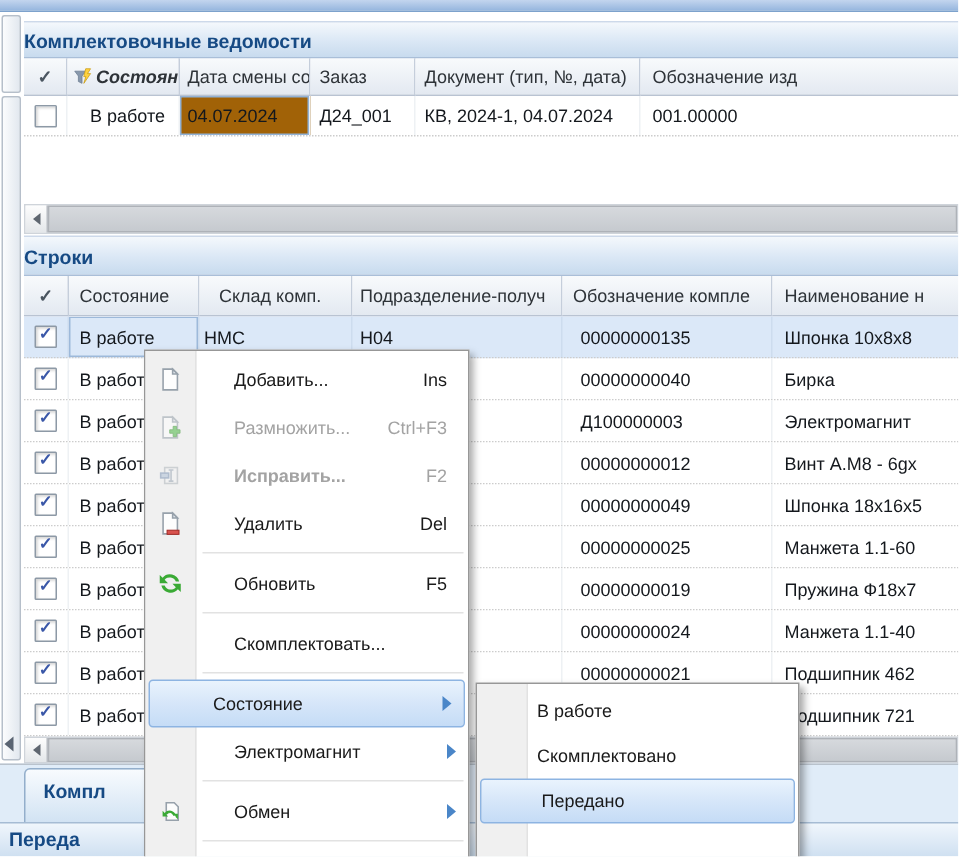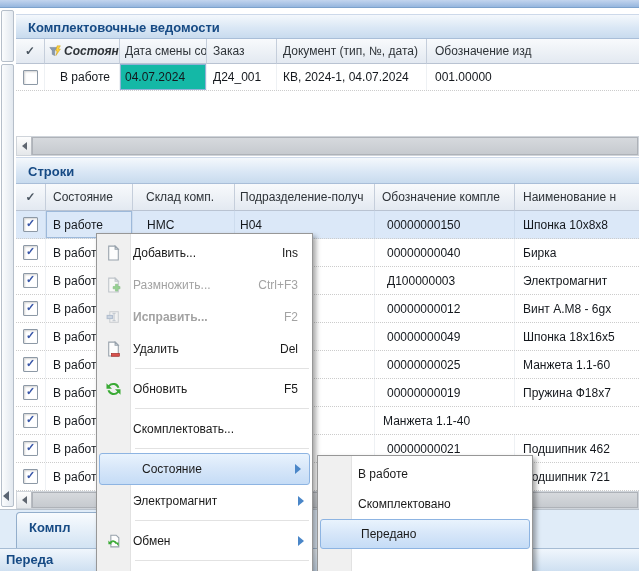--- a/index.html
+++ b/index.html
@@ -15,42 +15,42 @@
     background:linear-gradient(90deg,#fbfcfd,#e2e8ef);}
   .lseg1{top:10px;height:50px;}
   .lseg2{top:64px;height:441px;}
   .larrow{position:absolute;left:3px;top:491px;width:0;height:0;
     border-top:5px solid transparent;border-bottom:5px solid transparent;border-right:6px solid #5a6472;}
 
   
   .ptitle{position:absolute;left:16px;width:623px;height:25px;line-height:25px;
     background:linear-gradient(180deg,#f4f8fc 0%,#dae7f5 55%,#c8dbee 100%);
     border-top:1px solid #cdd9ea;border-bottom:1px solid #a9bed8;
-    font-weight:bold;font-size:13px;color:#164a84;padding-left:12px;box-sizing:border-box;}
+    font-weight:bold;font-size:13px;color:#164a84;box-sizing:border-box;}
 
   
   .hrow,.drow{position:absolute;left:16px;width:623px;display:flex;box-sizing:border-box;}
   .hcell{box-sizing:border-box;background:linear-gradient(180deg,#f8fafc,#e3e9f1);
     border-right:1px solid #c5cedb;border-bottom:1px solid #b9c3d2;color:#2e3338;
     overflow:hidden;white-space:nowrap;display:flex;align-items:center;}
   .dcell{box-sizing:border-box;overflow:hidden;white-space:nowrap;display:flex;align-items:center;
     border-right:1px solid #eef1f4;}
   .drow{border-bottom:1px dotted #cccccc;background:#fff;}
   .chk{width:13px;height:13px;background:#fff;border:1px solid #8d99a6;border-radius:1px;
     box-shadow:inset 1px 1px 2px rgba(0,0,0,.18);margin:0 auto;line-height:11px;text-align:center;
     font-size:11px;font-weight:bold;color:#3a57a8;}
   .checkglyph{width:100%;text-align:center;color:#4a5560;font-weight:bold;}
 
   
   .p1c0{width:29px;} .p1c1{width:75px;} .p1c2{width:87px;} .p1c3{width:70px;} .p1c4{width:150px;} .p1c5{width:212px;}
   
   .p2c0{width:30px;} .p2c1{width:87px;} .p2c2{width:102px;} .p2c3{width:140px;} .p2c4{width:140px;} .p2c5{width:124px;}
 
   .ital{font-style:italic;font-weight:bold;}
-  .selcell{background:#14b8a6;box-shadow:inset 0 0 0 1px #92b2d6;}
+  .selcell{background:#a16207;box-shadow:inset 0 0 0 1px #92b2d6;}
   .selrow{background:#dbe8f8;}
   .selrow .dcell{border-right:1px solid #cddcee;}
   .statecellsel{box-shadow:inset 0 0 0 1px #9db9da;}
 
   
   .hscroll{position:absolute;left:16px;width:623px;background:#eef0f2;border:1px solid #cfd4da;box-sizing:border-box;display:flex;}
   .sbtn{width:15px;height:100%;background:linear-gradient(180deg,#fdfdfd,#e4e7ea);
     border-right:1px solid #b8bcc2;display:flex;align-items:center;justify-content:center;box-sizing:border-box;}
   .sbtn i{display:block;width:0;height:0;border-top:4px solid transparent;border-bottom:4px solid transparent;border-right:5px solid #5f6670;}
   .sthumb{flex:1;background:linear-gradient(180deg,#d6d9dd,#c6cacf);border:1px solid #aeb2b8;box-sizing:border-box;}
@@ -62,21 +62,21 @@
     border-radius:4px 4px 0 0;font-weight:bold;font-size:13px;color:#164a84;padding:7px 0 0 12px;}
   .p3title{position:absolute;left:0;top:548px;width:639px;height:23px;line-height:21px;box-sizing:border-box;
     background:linear-gradient(180deg,#f0f6fc,#cfe0f1);border-top:1px solid #a6bcd4;
     font-weight:bold;font-size:13px;color:#164a84;padding-left:6px;}
 
   
   .menu{position:absolute;background:#fff;border:1px solid #979797;box-shadow:3px 3px 5px rgba(0,0,0,.35);box-sizing:border-box;}
   .menu .gutter{position:absolute;left:0;top:0;bottom:0;width:33px;background:#f0f0f0;border-right:1px solid #e2e2e2;}
   .menu .inner{position:relative;padding:3px 0;}
   .mi{position:relative;height:32px;}
-  .mi .lbl{position:absolute;left:36px;top:50%;transform:translateY(-50%);color:#1a1a1a;}
+  .mi .lbl{position:absolute;left:59px;top:50%;transform:translateY(-50%);color:#1a1a1a;}
   .mi .key{position:absolute;right:14px;top:50%;transform:translateY(-50%);color:#1a1a1a;}
   .mi.dis .lbl,.mi.dis .key{color:#a3a3a3;}
   .mi.bold .lbl{font-weight:bold;}
   .mi .ic{position:absolute;left:8px;top:50%;transform:translateY(-50%);width:17px;height:17px;}
   .mi.dis .ic{opacity:.55;}
   .msep{height:1px;border-top:1px solid #e2e2e2;margin:3px 3px 3px 38px;}
   .mi.hl{margin:0 2px;border:1px solid #8db4e2;border-radius:3px;box-sizing:border-box;
     background:linear-gradient(180deg,#e9f3fd 0%,#d6e6f9 50%,#c5dcf6 100%);}
   .mi.hl .lbl{left:42px;}
   .subarrow{position:absolute;right:8px;top:50%;transform:translateY(-50%);width:0;height:0;
@@ -145,23 +145,23 @@
     <div class="hcell p2c3" style="padding-left:5px;">Подразделение-получ</div>
     <div class="hcell p2c4" style="padding-left:7px;">Обозначение компле</div>
     <div class="hcell p2c5" style="padding-left:8px;border-right:none;">Наименование н</div>
   </div>
 
   <div class="drow selrow" style="top:211px;height:28px;">
     <div class="dcell p2c0">
         <span class="chk">✓</span>
       </div>
     <div class="dcell p2c1 statecellsel" style="padding-left:7px;">В работе</div>
-    <div class="dcell p2c2" style="padding-left:14px;">НМС</div>
+    <div class="dcell p2c2" style="padding-left:3px;">НМС</div>
     <div class="dcell p2c3" style="padding-left:5px;">Н04</div>
-    <div class="dcell p2c4" style="padding-left:12px;">00000000150</div>
+    <div class="dcell p2c4" style="padding-left:12px;">00000000135</div>
     <div class="dcell p2c5" style="padding-left:8px;border-right:none;">Шпонка 10x8x8</div>
   </div>
   <div class="drow" style="top:239px;height:28px;">
     <div class="dcell p2c0">
         <span class="chk">✓</span>
       </div>
     <div class="dcell p2c1" style="padding-left:7px;">В работе</div>
     <div class="dcell p2c2" style="padding-left:14px;"></div>
     <div class="dcell p2c3" style="padding-left:5px;"></div>
     <div class="dcell p2c4" style="padding-left:12px;">00000000040</div>
@@ -217,20 +217,21 @@
     <div class="dcell p2c4" style="padding-left:12px;">00000000019</div>
     <div class="dcell p2c5" style="padding-left:8px;border-right:none;">Пружина Ф18x7</div>
   </div>
   <div class="drow" style="top:407px;height:28px;">
     <div class="dcell p2c0">
         <span class="chk">✓</span>
       </div>
     <div class="dcell p2c1" style="padding-left:7px;">В работе</div>
     <div class="dcell p2c2" style="padding-left:14px;"></div>
     <div class="dcell p2c3" style="padding-left:5px;"></div>
+    <div class="dcell p2c4" style="padding-left:12px;">00000000024</div>
     <div class="dcell p2c5" style="padding-left:8px;border-right:none;">Манжета 1.1-40</div>
   </div>
   <div class="drow" style="top:435px;height:28px;">
     <div class="dcell p2c0">
         <span class="chk">✓</span>
       </div>
     <div class="dcell p2c1" style="padding-left:7px;">В работе</div>
     <div class="dcell p2c2" style="padding-left:14px;"></div>
     <div class="dcell p2c3" style="padding-left:5px;"></div>
     <div class="dcell p2c4" style="padding-left:12px;">00000000021</div>

